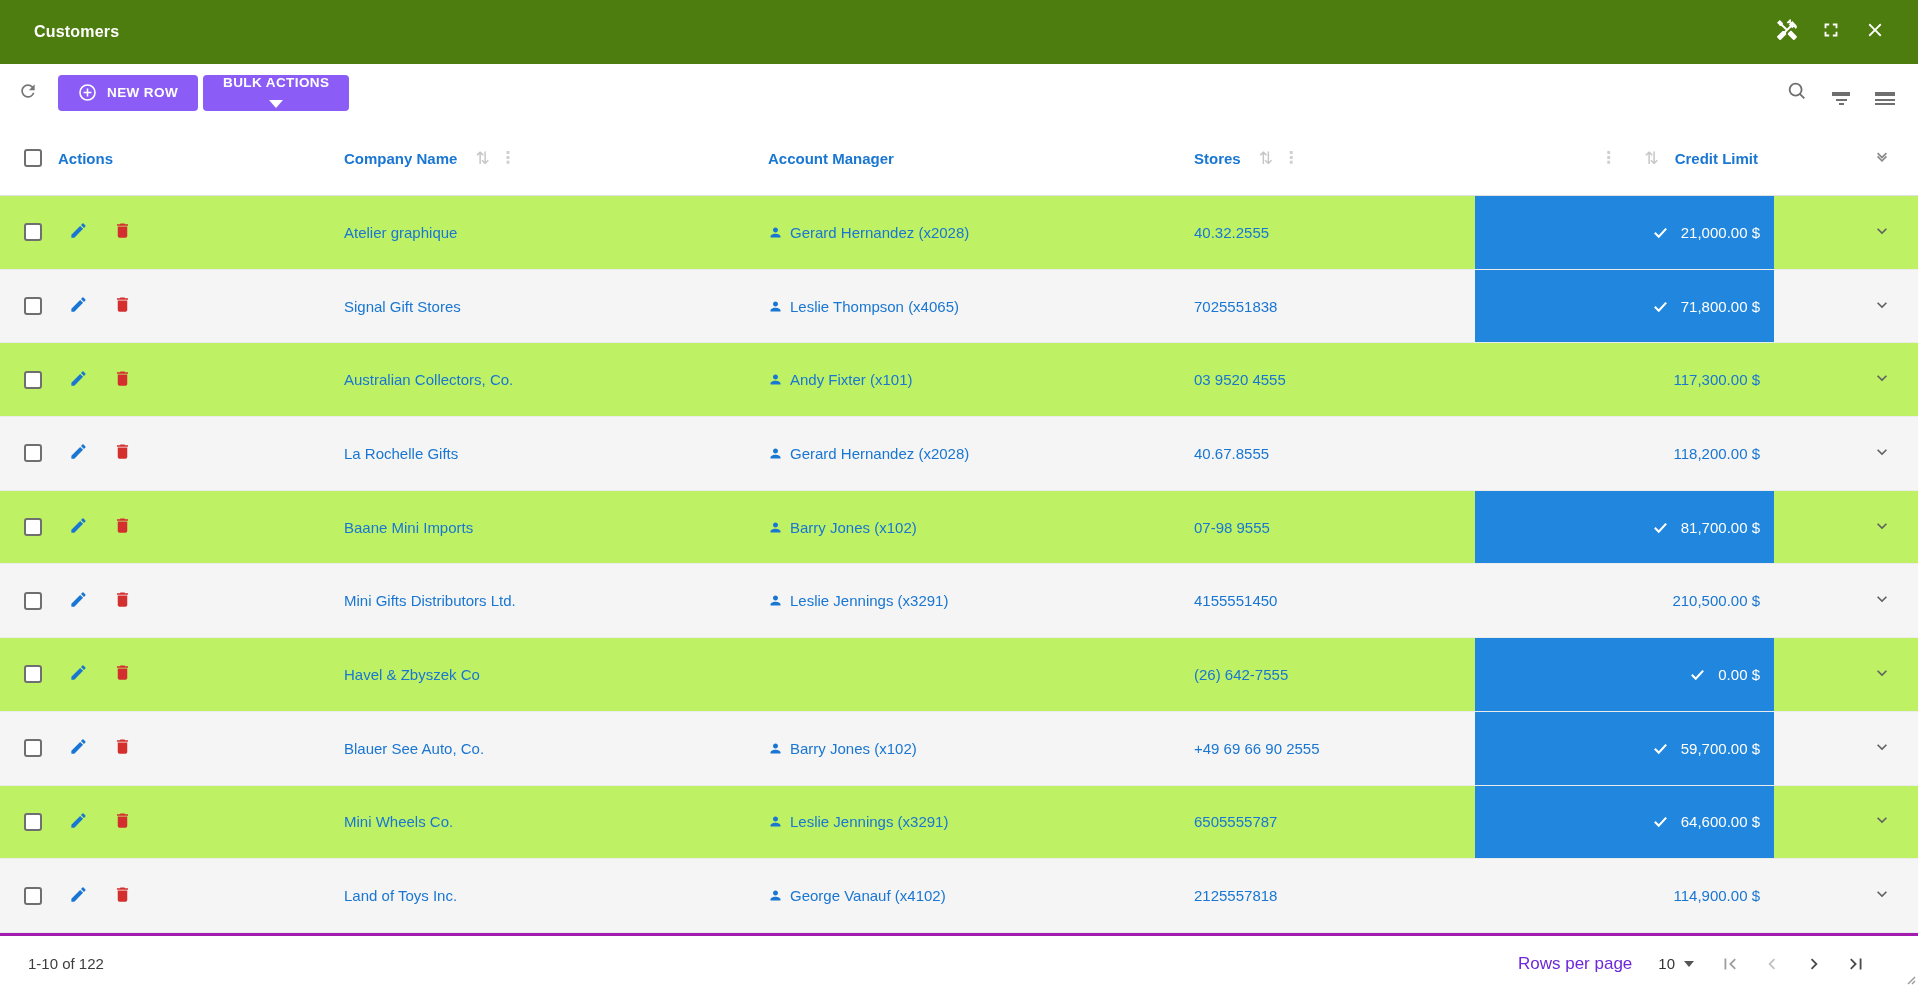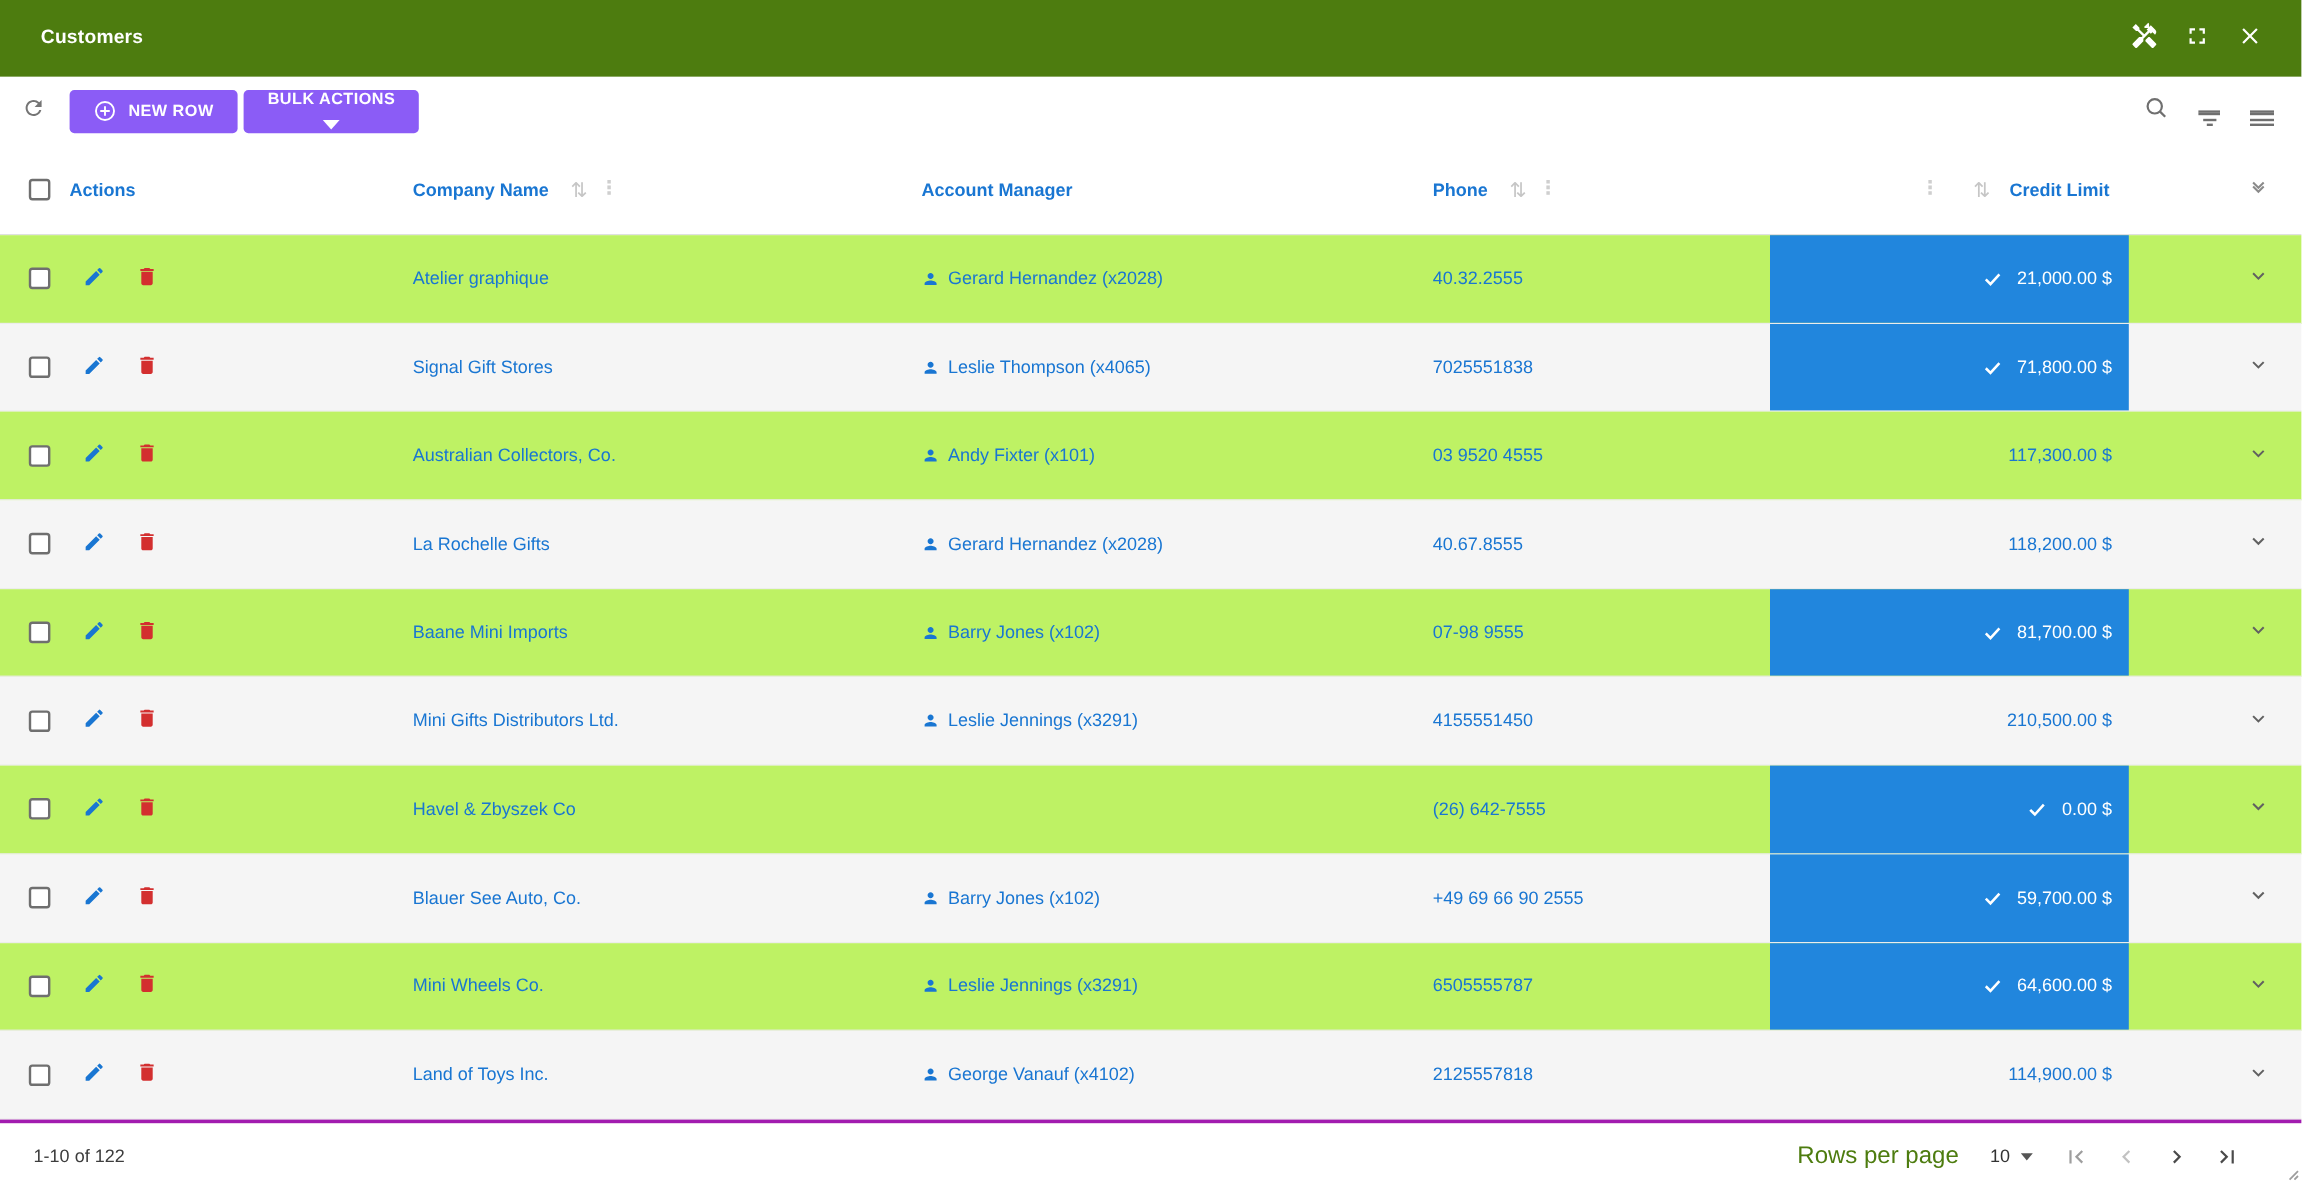--- a/index.html
+++ b/index.html
@@ -60,21 +60,21 @@
   .credit-cell { justify-content:flex-end; padding-right:14px; color:#1976d2; }
   .credit-cell .check { display:none; margin-right:12px; }
   .credit-cell.hl { background:#2186dd; color:#fff; }
   .credit-cell.hl .check { display:flex; }
   .expand-cell { justify-content:flex-end; padding-right:26px; }
 
   
   .tfoot { height:58px; flex-shrink:0; border-top:3px solid #a21caf; display:flex; align-items:center; position:relative; }
   .range-label { color:#3d3d3d; font-size:15px; padding-left:28px; }
   .tfoot-spacer { flex:1; }
-  .rpp-label { color:#4d7c0f; font-size:20px; }
+  .rpp-label { color:#6d28d9; font-size:17px; }
   .rpp-select { display:flex; align-items:center; gap:9px; margin-left:26px; cursor:pointer; }
   .rpp-value { color:#333; font-size:15px; }
   .rpp-caret { width:0; height:0; border-left:5px solid transparent; border-right:5px solid transparent; border-top:6px solid #555; }
   .pager { display:flex; align-items:center; gap:18px; margin-left:24px; padding-right:50px; }
   .pbtn { width:24px; height:24px; display:flex; align-items:center; justify-content:center; cursor:pointer; }
   .resize-handle { position:absolute; right:2px; bottom:2px; }
 </style>
 </head>
 <body>
 
@@ -167,21 +167,21 @@
       <span>Company Name</span>
       <span class="hicons">
         <span class="sort-glyph">⇅</span>
         <span class="kebab">⋮</span>
       </span>
     </div>
     <div class="cell">
       <span>Account Manager</span>
     </div>
     <div class="cell">
-      <span>Phone</span>
+      <span>Stores</span>
       <span class="hicons">
         <span class="sort-glyph">⇅</span>
         <span class="kebab">⋮</span>
       </span>
     </div>
     <div class="cell col-credit-head">
       <span class="kebab">⋮</span>
       <span class="sort-glyph">⇅</span>
       <span>Credit Limit</span>
     </div>

